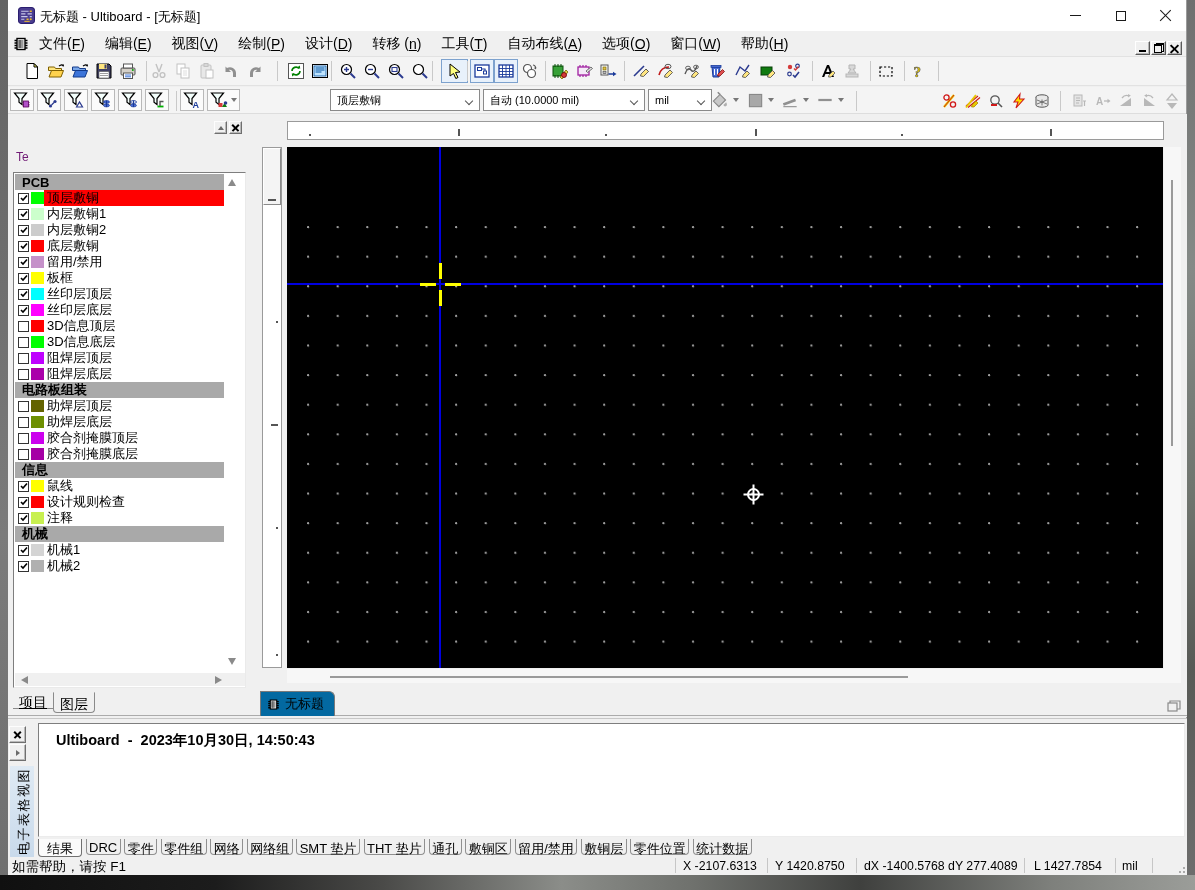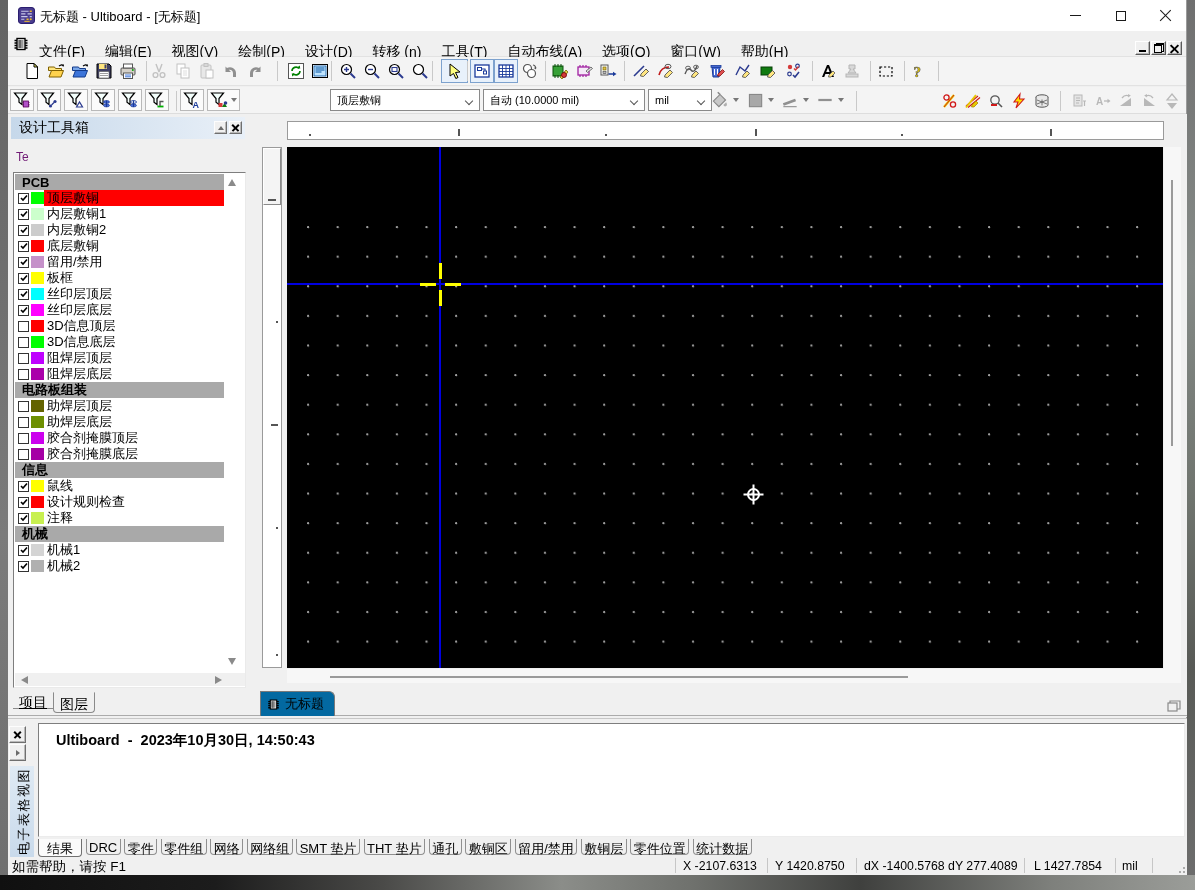--- a/index.html
+++ b/index.html
@@ -25,21 +25,21 @@
   #btn-min  { left:1045px; } #btn-max { left:1090px; } #btn-close { left:1135px; }
   .glyph-min { width:11px; height:1px; background:#1a1a1a; display:block; }
   .glyph-max { width:10px; height:10px; border:1px solid #1a1a1a; display:block; }
   .glyph-x { position:relative; width:13px; height:13px; display:block; }
   .glyph-x::before,.glyph-x::after { content:""; position:absolute; left:-1px; top:6px; width:15px; height:1.2px; background:#1a1a1a; }
   .glyph-x::before { transform:rotate(45deg); } .glyph-x::after { transform:rotate(-45deg); }
 
   #menubar { left:0; top:31px; width:100%; height:26px; background:#f0f0f0;
              border-bottom:1px solid #e2e2e2; }
   #mdi-doc-icon { left:5px; top:5px; }
-  #menu-items { position:absolute; left:21px; top:8px; height:100%; display:flex; align-items:center; }
+  #menu-items { position:absolute; left:21px; top:0; height:100%; display:flex; align-items:center; }
   .menu-item { padding:0 10px; font-size:14px; height:100%; display:flex; align-items:center; }
   #mdi-buttons { position:absolute; right:4px; top:10px; display:flex; }
   .mdi-btn { width:15px; height:14px; background:#f0f0f0; margin-left:1px;
      border:1px solid; border-color:#fff #5a5a5a #5a5a5a #fff;
      box-shadow:inset -1px -1px 0 #b5b5b5;
      display:flex; align-items:flex-end; justify-content:center; position:relative; }
   .mdi-min-g { width:7px; height:2px; background:#000; margin:0 0 2px 0; }
   .mdi-res-g { position:relative; width:10px; height:10px; margin-bottom:1px; }
   .mdi-res-g::before { content:""; position:absolute; right:0; top:0; width:6px; height:6px; border:1px solid #000; border-top-width:2px; }
   .mdi-res-g::after  { content:""; position:absolute; left:0; bottom:0; width:6px; height:6px; border:1px solid #000; border-top-width:2px; background:#f0f0f0; }
@@ -866,23 +866,20 @@
               <use href="#ic-flip-vertical"></use>
             </svg>
           </span>
         </div>
         <span class="tb-sep" style="left: 848px;"></span>
         <span class="tb-sep" style="left: 1052px;"></span>
       </div>
 
     <div id="main" class="abs">
       <div id="toolbox" class="abs">
-        <div id="toolbox-header" class="abs">
-          <span>设计工具箱</span>
-        </div>
         <div id="tbx-up" class="small3d">
             <span class="tri-up-sm"></span>
           </div>
         <div id="tbx-close" class="small3d">
             <span class="xg"></span>
           </div>
         <span id="te-ghost" class="abs">Te</span>
         <div id="layerbox" class="abs">
           <div id="layer-rows">
               <div class="lhdr">PCB</div>

